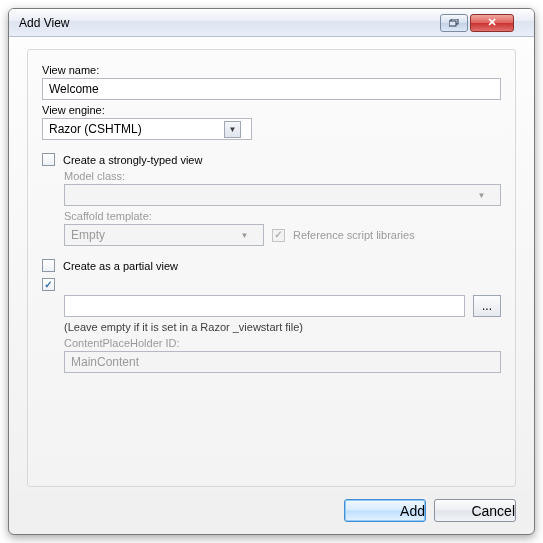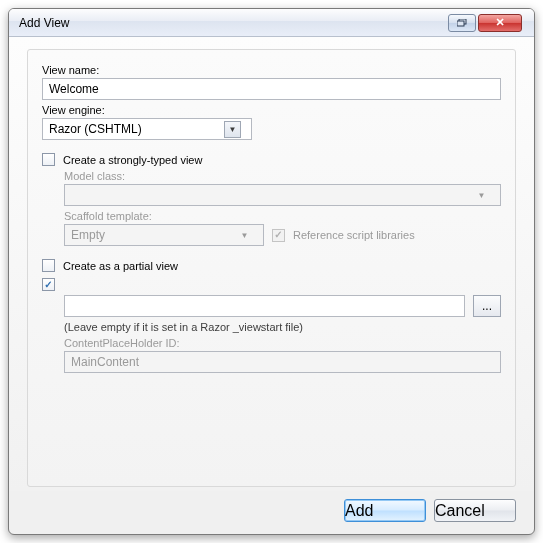--- a/index.html
+++ b/index.html
@@ -11,21 +11,21 @@
     box-shadow: 0 3px 10px rgba(0,0,0,0.35);
     display: flex; flex-direction: column;
     background: #f0f0f0;
     overflow: hidden;
   }
   .titlebar {
     height: 28px;
     background: linear-gradient(#fdfdfe,#e9edf5 45%,#dde4f0 46%,#e9eef8);
     border-bottom: 1px solid #b8c0cd;
     display: flex; align-items: center;
-    padding: 0 12px 0 10px;
+    padding: 0 20px 0 10px;
     font-size: 12px; color: #000;
   }
   .titlebar .title { flex: 1; }
   .winbtns { display: flex; gap: 2px; }
   .winbtn {
     width: 28px; height: 18px;
     border: 1px solid #7b8ba3;
     border-radius: 3px;
     background: linear-gradient(#f6f9fd,#d6e0ef 48%,#c3d2e8 52%,#dde8f7);
     display: flex; align-items: center; justify-content: center;
@@ -84,22 +84,22 @@
   .hint { font-size: 11px; color: #3d3d3d; margin: 4px 0 0 0; }
   .btnrow {
     display: flex; justify-content: flex-end; gap: 8px;
     padding: 8px 18px 12px 0;
   }
   .btn {
     min-width: 82px; height: 23px;
     border: 1px solid #8a939f;
     border-radius: 3px;
     background: linear-gradient(#fdfdfe,#eceef2 48%,#e1e4ea 52%,#f1f3f7);
-    font-size: 16px; text-align: center;
-    display: flex; align-items: center; justify-content: flex-start;
+    font-size: 14px; text-align: center;
+    display: flex; align-items: center; justify-content: flex-end;
   }
   .btn.primary {
     border-color: #3e8fd8;
     background: linear-gradient(#f2f9ff,#d7ecff 48%,#bfe0ff 52%,#e4f3ff);
     box-shadow: 0 0 0 1px #93c8f4 inset;
   }
   .browsebtn {
     width: 28px; height: 22px;
     border: 1px solid #9ea6b3;
     background: linear-gradient(#fbfcfd,#e6e9ef);

